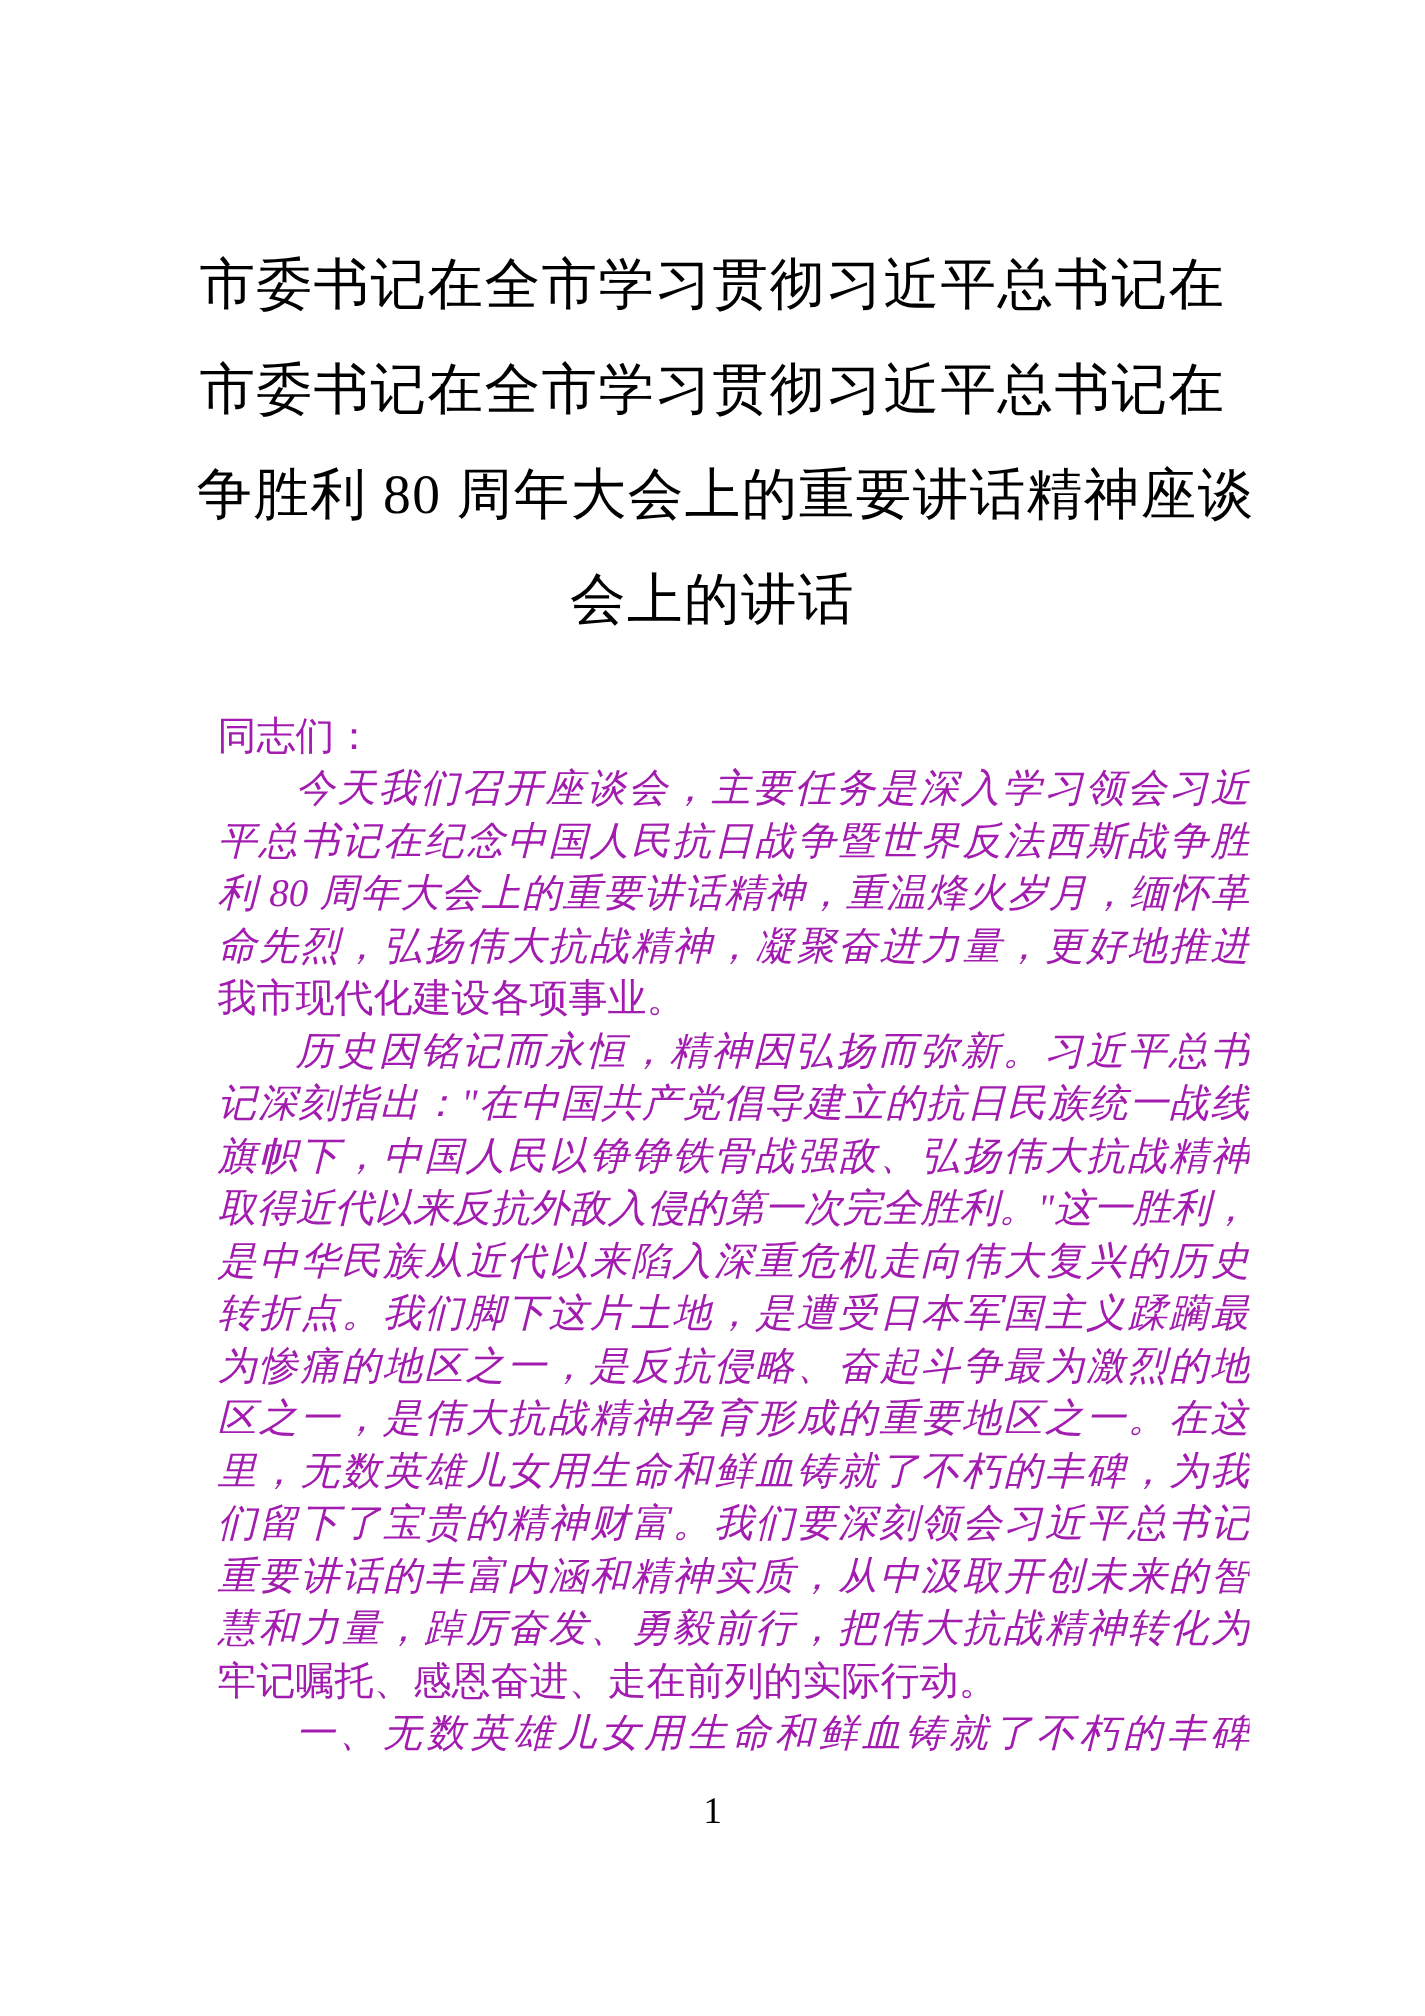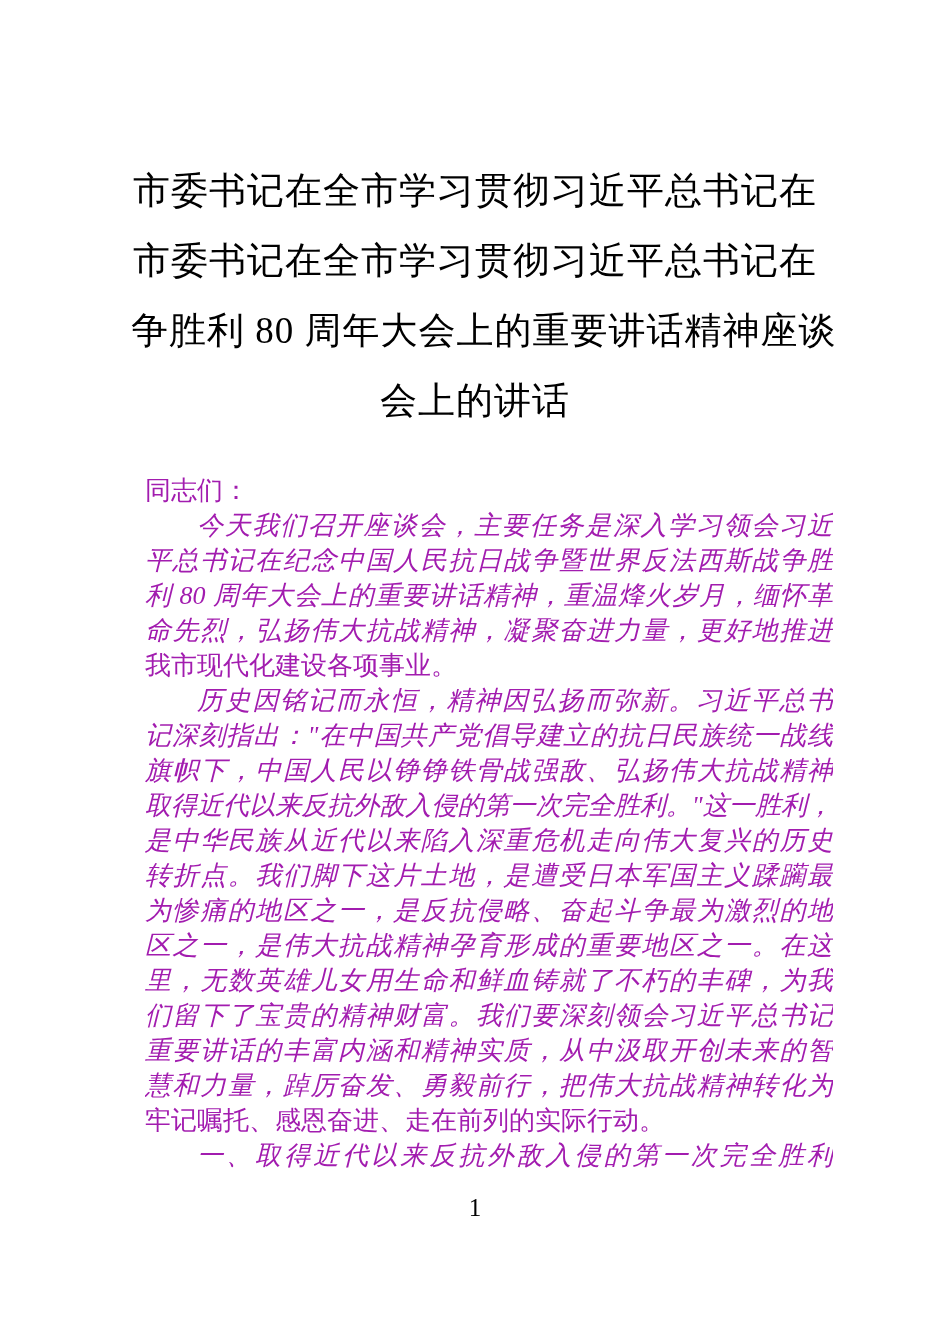--- a/index.html
+++ b/index.html
@@ -90,16 +90,16 @@
       <div class="b-line fill">取得近代以来反抗外敌入侵的第一次完全胜利。"这一胜利，</div>
       <div class="b-line fill">是中华民族从近代以来陷入深重危机走向伟大复兴的历史</div>
       <div class="b-line fill">转折点。我们脚下这片土地，是遭受日本军国主义蹂躏最</div>
       <div class="b-line fill">为惨痛的地区之一，是反抗侵略、奋起斗争最为激烈的地</div>
       <div class="b-line fill">区之一，是伟大抗战精神孕育形成的重要地区之一。在这</div>
       <div class="b-line fill">里，无数英雄儿女用生命和鲜血铸就了不朽的丰碑，为我</div>
       <div class="b-line fill">们留下了宝贵的精神财富。我们要深刻领会习近平总书记</div>
       <div class="b-line fill">重要讲话的丰富内涵和精神实质，从中汲取开创未来的智</div>
       <div class="b-line fill">慧和力量，踔厉奋发、勇毅前行，把伟大抗战精神转化为</div>
       <div class="b-line">牢记嘱托、感恩奋进、走在前列的实际行动。</div>
-      <div class="b-line ind fill">一、取得近代以来反抗外敌入侵的第一次完全胜利</div>
+      <div class="b-line ind fill">一、无数英雄儿女用生命和鲜血铸就了不朽的丰碑</div>
     </div>
   <div class="page-number">1</div>
 </div>
 
 </body></html>

